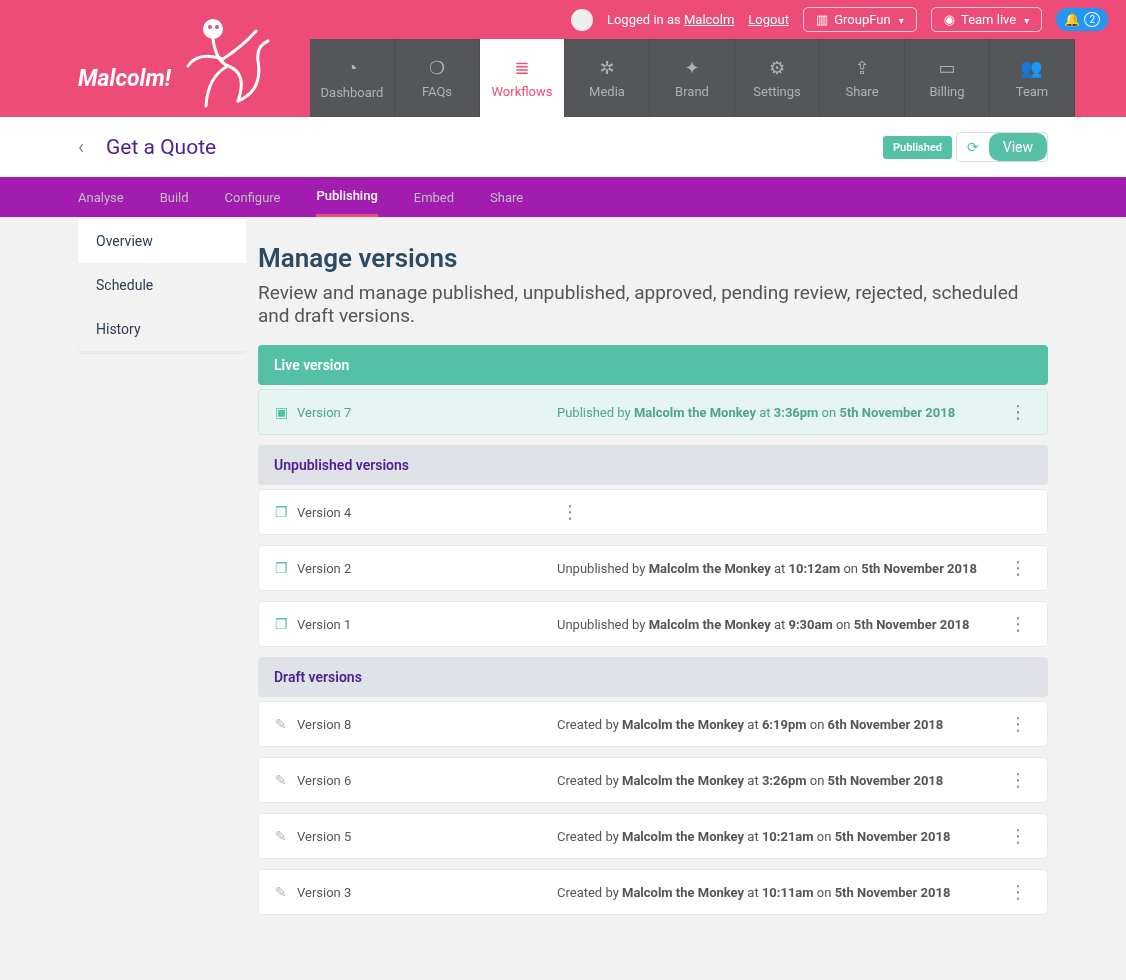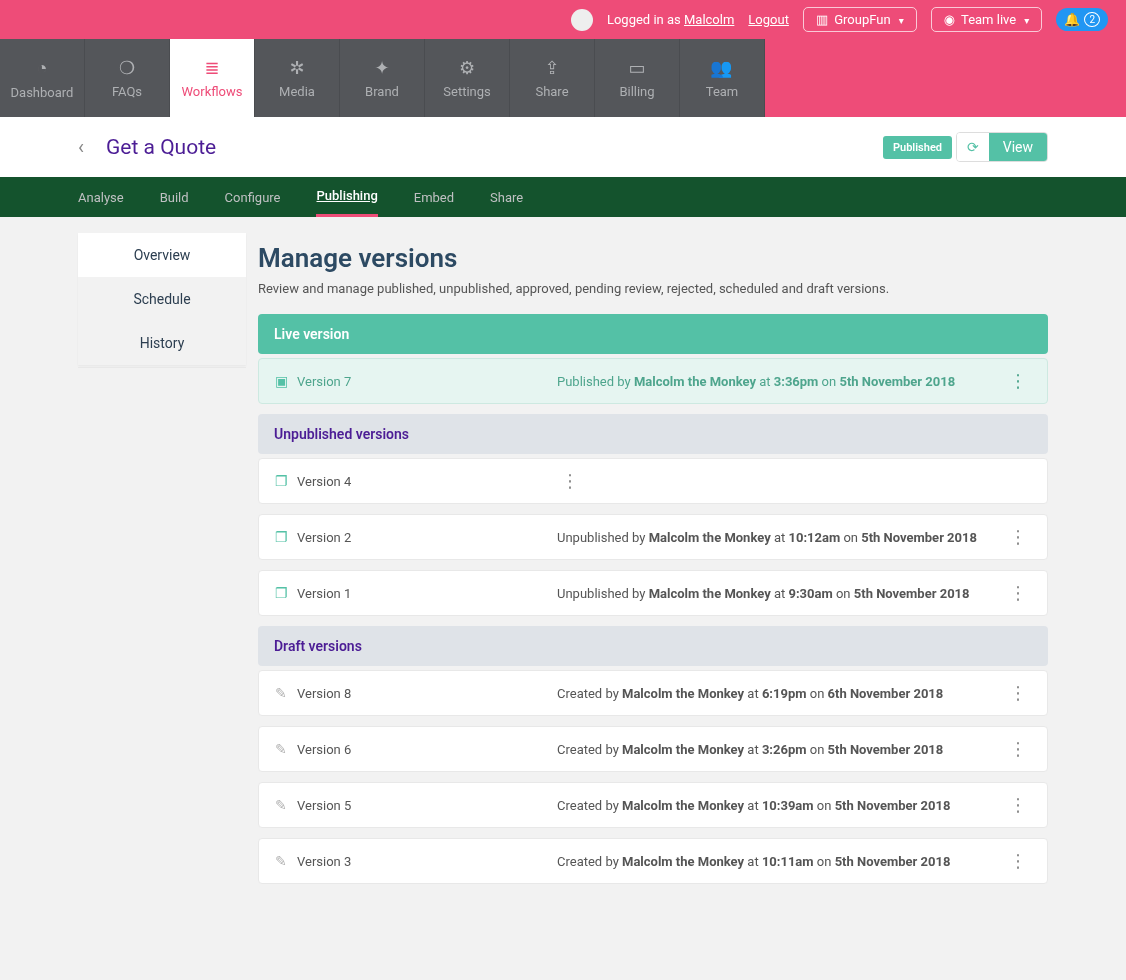--- a/index.html
+++ b/index.html
@@ -20,33 +20,33 @@
   .nav-item.active{ background:#fff; color:#ee4c78;}
   .nav-item .nicon{ font-size:18px;}
   .title-row{ background:#fff; height:60px; display:flex; align-items:center; padding:0 78px; justify-content:space-between;}
   .title-left{ display:flex; align-items:center; gap:22px;}
   .back-chev{ color:#888; font-size:20px; cursor:pointer;}
   .page-title{ color:#4c1d95; font-size:21px; font-weight:400;}
   .title-right{ display:flex; align-items:center; gap:4px;}
   .badge-pub{ background:#54c1a6; color:#fff; font-size:11px; padding:5px 10px; border-radius:3px; font-weight:600;}
   .view-btn{ display:flex; align-items:stretch; border:1px solid #ddd; border-radius:4px; overflow:hidden;}
   .view-btn .sync{ background:#fff; color:#54c1a6; padding:6px 10px; font-size:14px;}
-  .view-btn .vlabel{ background:#54c1a6; color:#fff; padding:6px 14px; font-size:14px;}
-  .sub-tabs{ background:#14532d; height:40px; display:flex; align-items:center; padding:0 78px; gap:36px;}
+  .view-btn .vlabel{ background:#54c1a6; color:#fff; padding:6px 14px; font-size:14px;border-radius:10px;}
+  .sub-tabs{ background:#a21caf; height:40px; display:flex; align-items:center; padding:0 78px; gap:36px;}
   .sub-tabs .stab{ color:#bfc0c2; font-size:13px; cursor:pointer; height:40px; display:flex; align-items:center;}
-  .sub-tabs .stab.active{ color:#fff; border-bottom:3px solid #ee4c78; font-weight:500;text-decoration:underline;}
+  .sub-tabs .stab.active{ color:#fff; border-bottom:3px solid #ee4c78; font-weight:500;}
   .content{ display:flex; padding:0 78px 60px; gap:0; background:#f2f2f2;}
-  .side{ width:168px; background:transparent; margin-top:16px;text-align:center;}
+  .side{ width:168px; background:transparent; margin-top:2px;}
   .side-item{ background:#fff; padding:14px 18px; font-size:14px; color:#2c3e50; cursor:pointer; margin-bottom:0;}
   .side-item:not(.active){ background:transparent;}
   .side-wrap{ box-shadow:0 1px 2px rgba(0,0,0,.05);}
   .side-line{ height:1px; background:#e8e8e8; margin-top:2px;}
   .main{ flex:1; padding:18px 0 0 12px;}
   h1.section{ color:#2d4a63; font-size:26px; font-weight:600; margin-bottom:8px;margin-top:8px;}
-  .desc{ color:#555; font-size:13px; margin-bottom:18px;}
+  .desc{ color:#555; font-size:19px; margin-bottom:18px;}
   .group-header{ border-radius:4px; padding:12px 16px; font-size:14px; font-weight:600; margin-bottom:4px;}
   .gh-live{ background:#54c1a6; color:#fff;}
   .gh-unpub, .gh-draft{ background:#dfe3e8; color:#4c1d95;}
   .version-row{ background:#fff; border:1px solid #e8e8e8; border-radius:4px; padding:14px 16px; display:flex; align-items:center; margin-bottom:10px; font-size:13px; color:#555;}
   .version-row.live{ background:#e6f5f1; border-color:#cde9e1; color:#54ab93;}
   .vr-icon{ width:22px; color:#54c1a6; font-size:14px;}
   .vr-icon.gray{ color:#b0b0b0;}
   .vr-name{ width:260px;}
   .vr-meta{ flex:1;}
   .vr-meta strong{ font-weight:700;}
@@ -73,20 +73,35 @@
     <span>Team live</span>
     <span class="caret"></span>
   </div>
   <div class="notif">
     <span>🔔</span>
     <span class="count">2</span>
   </div>
 </div>
 
 <div class="header-row">
+  <div class="logo-area">
+    <span class="logo-text">Malcolm!</span>
+    <svg class="monkey" viewBox="0 0 100 110">
+      <g fill="none" stroke="#fff" stroke-width="3" stroke-linecap="round">
+        <circle cx="35" cy="18" r="10" fill="#fff" stroke="none"></circle>
+        <circle cx="32" cy="16" r="2" fill="#ee4c78" stroke="none"></circle>
+        <circle cx="39" cy="16" r="2" fill="#ee4c78" stroke="none"></circle>
+        <path d="M35 28 Q38 50 50 55 Q70 62 60 90"></path>
+        <path d="M50 55 Q30 65 28 95"></path>
+        <path d="M45 48 Q20 40 10 55"></path>
+        <path d="M45 48 Q65 35 78 20"></path>
+        <path d="M60 90 Q85 80 80 50 Q78 35 90 30"></path>
+      </g>
+    </svg>
+  </div>
   <div class="nav" id="nav">
       <div class="nav-item">
         <span class="nicon">◔</span>
         <span>Dashboard</span>
       </div>
       <div class="nav-item">
         <span class="nicon">❍</span>
         <span>FAQs</span>
       </div>
       <div class="nav-item active">
@@ -197,21 +212,21 @@
         </div>
         <div class="version-row">
           <span class="vr-icon gray">✎</span>
           <span class="vr-name">Version 6</span>
           <span class="vr-meta">Created by <strong>Malcolm the Monkey</strong> at <strong>3:26pm</strong> on <strong>5th November 2018</strong></span>
           <span class="dots">⋮</span>
         </div>
         <div class="version-row">
           <span class="vr-icon gray">✎</span>
           <span class="vr-name">Version 5</span>
-          <span class="vr-meta">Created by <strong>Malcolm the Monkey</strong> at <strong>10:39am</strong> on <strong>5th November 2018</strong></span>
+          <span class="vr-meta">Created by <strong>Malcolm the Monkey</strong> at <strong>10:21am</strong> on <strong>5th November 2018</strong></span>
           <span class="dots">⋮</span>
         </div>
         <div class="version-row">
           <span class="vr-icon gray">✎</span>
           <span class="vr-name">Version 3</span>
           <span class="vr-meta">Created by <strong>Malcolm the Monkey</strong> at <strong>10:11am</strong> on <strong>5th November 2018</strong></span>
           <span class="dots">⋮</span>
         </div>
       </div>
   </div>

